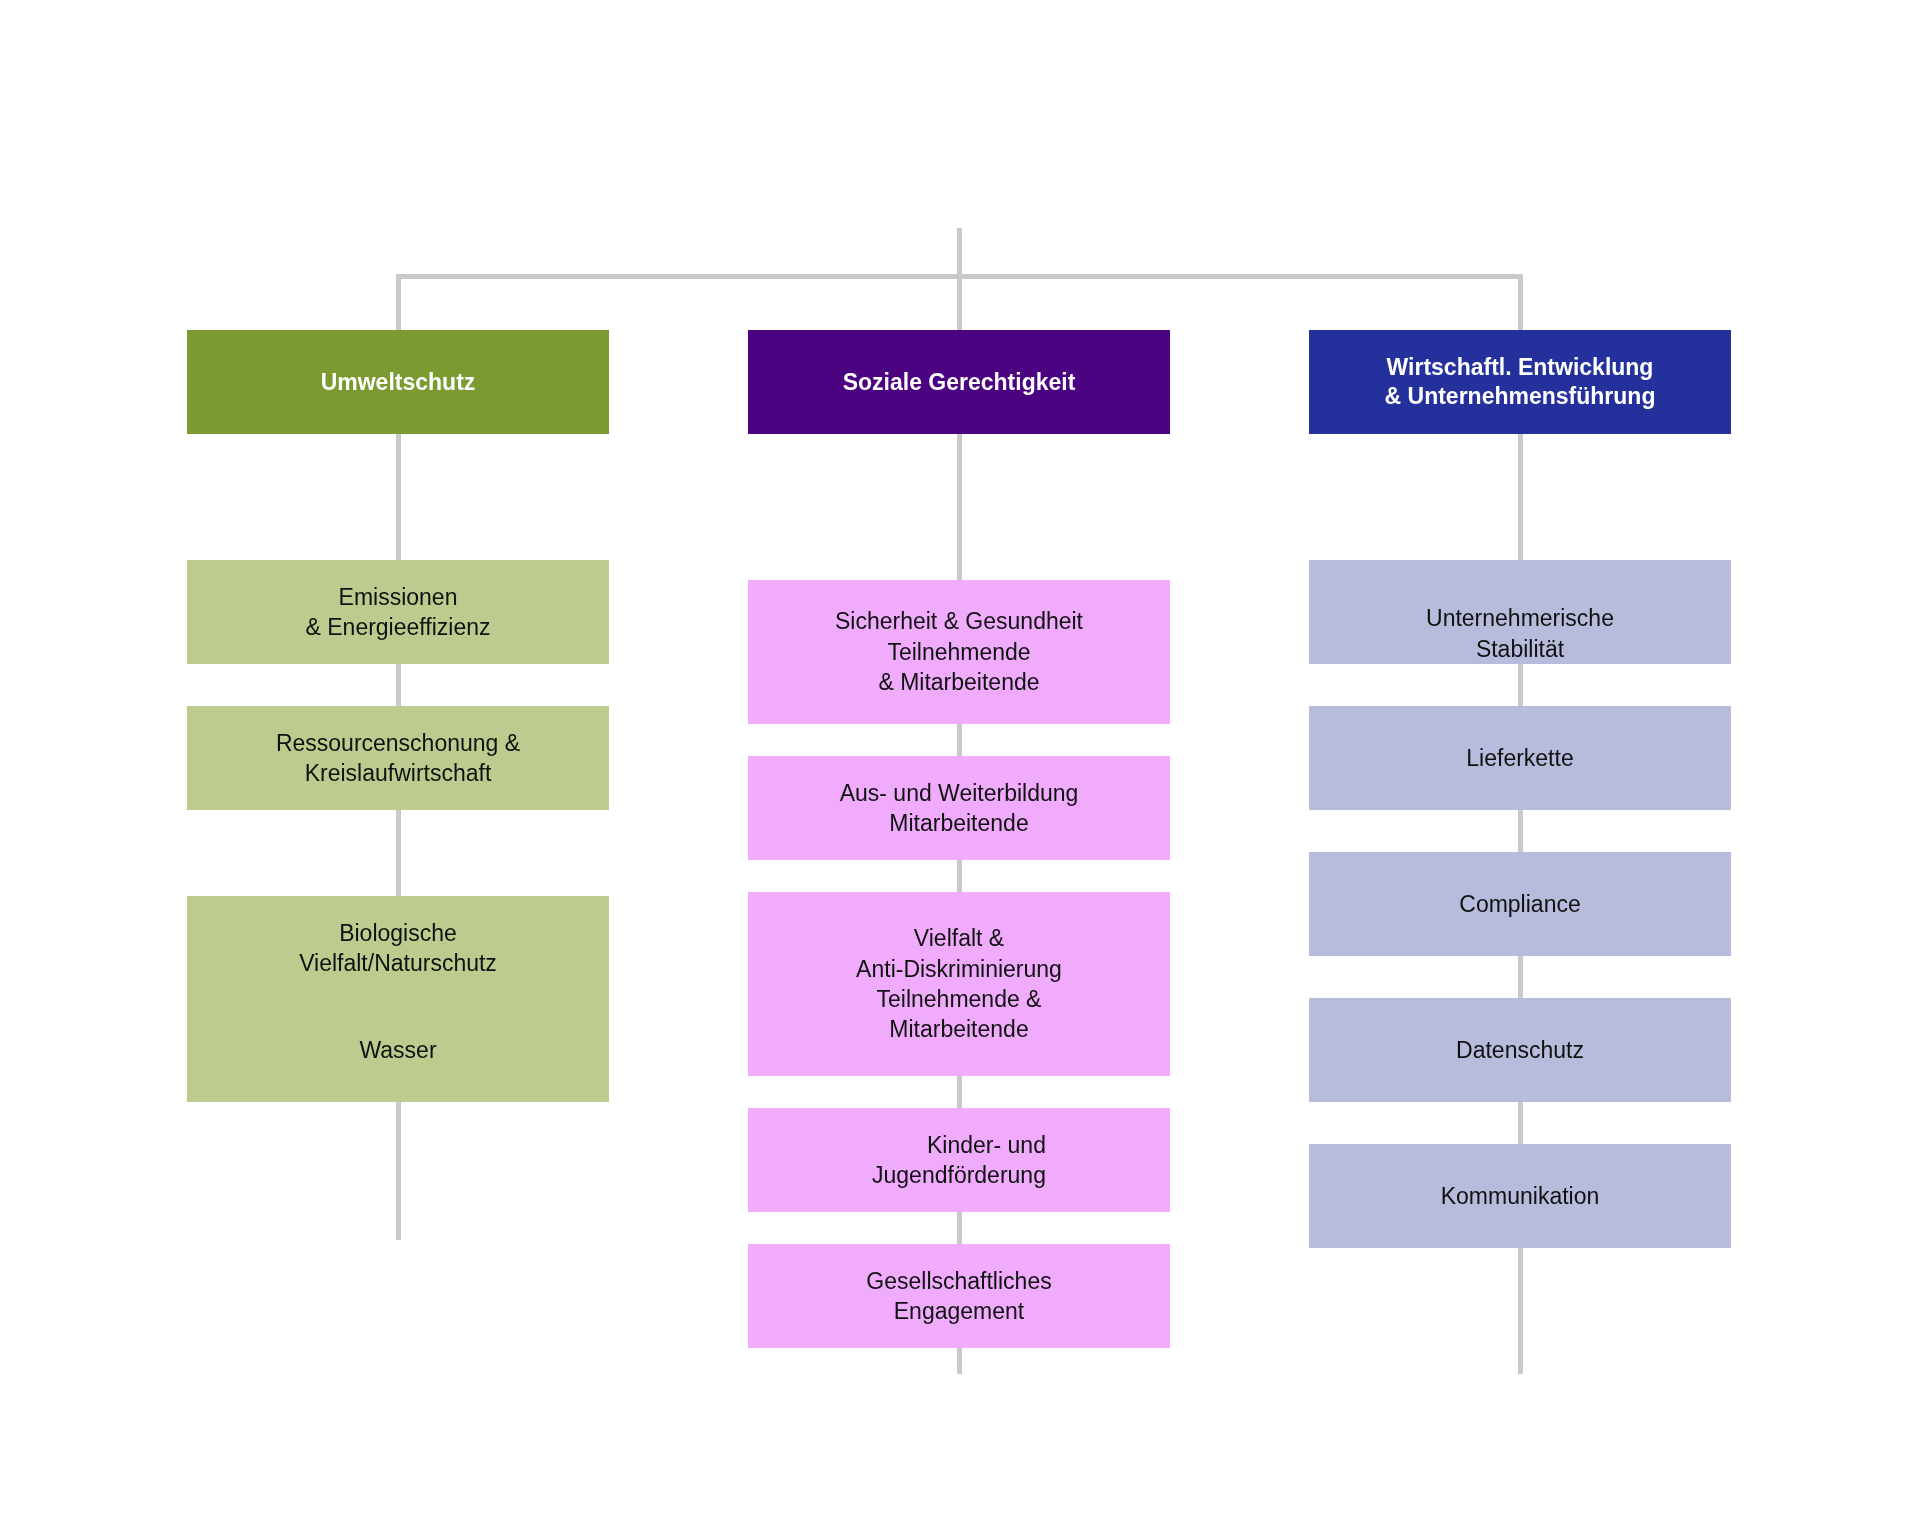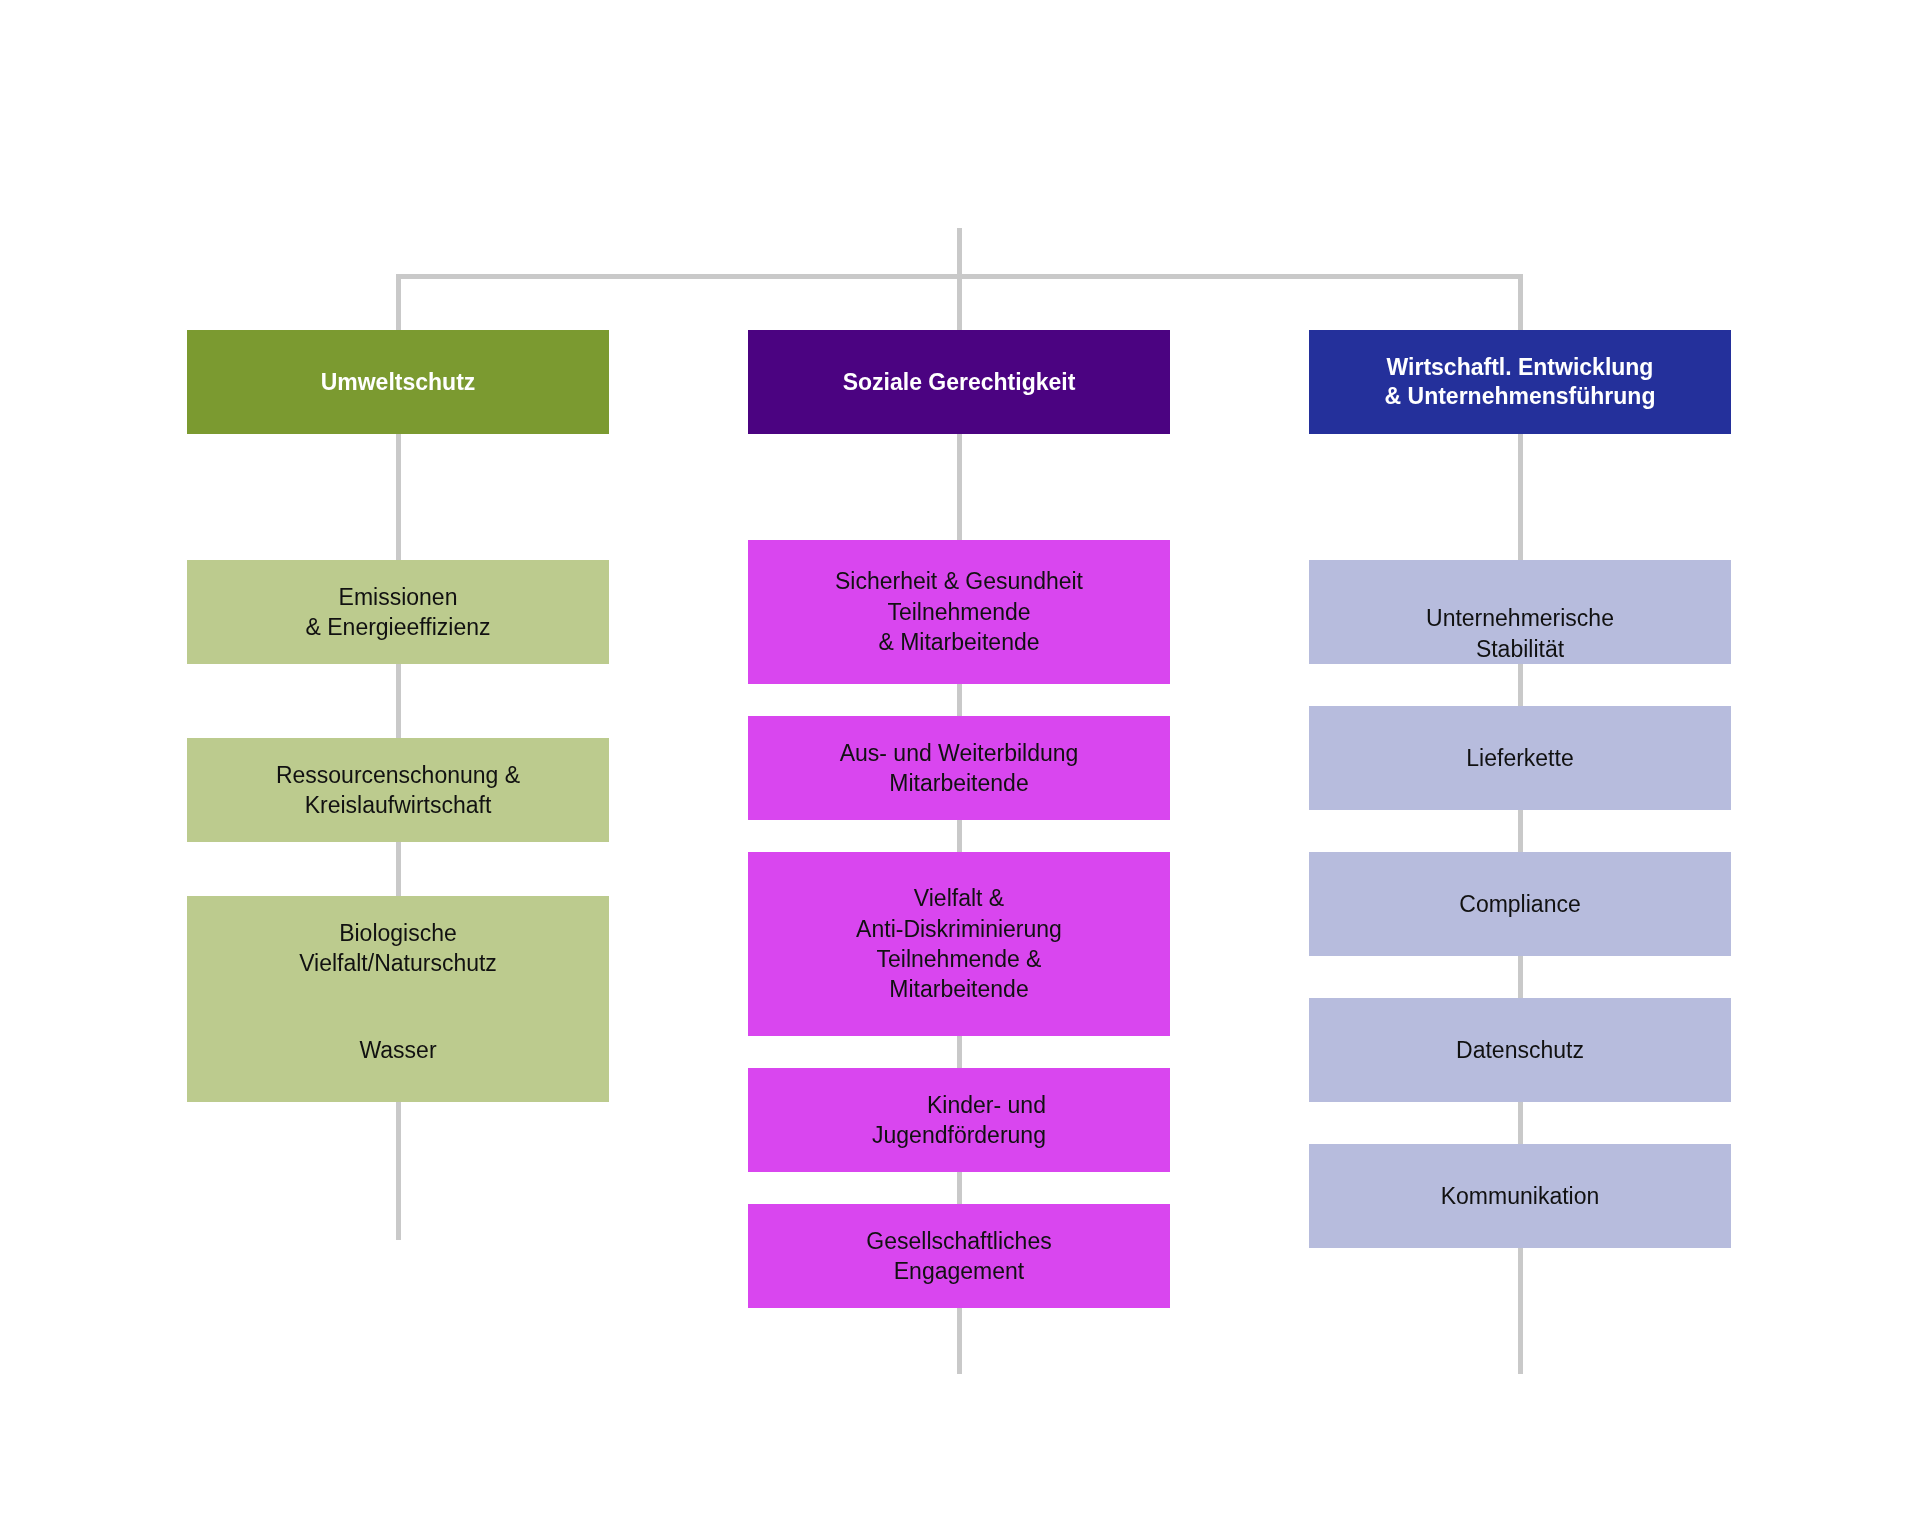--- a/index.html
+++ b/index.html
@@ -84,21 +84,21 @@
     justify-content: center;
     text-align: center;
     color: #111111;
     font-size: 23px;
     line-height: 1.32;
     box-sizing: border-box;
     padding: 0 12px;
     white-space: pre-line;
   }
   .item.c-env  { background: #bccb8e; }
-  .item.c-soc  { background: #d946ef; }
+  .item.c-soc  { background: #f0abfc; margin-top: 40px; }
   .item.c-econ { background: #b7bcdd; }
 </style>
 </head>
 <body>
 
 <div id="canvas">
 
 
   <div class="conn conn-v" style="left:957px; top:228px; height:50px;"></div>
   <div class="conn conn-h" style="left:396px; top:274px; width:1126px;"></div>
@@ -111,21 +111,21 @@
   <div class="conn conn-v" style="left:1518px; top:434px; height:940px;"></div>
 
   <div class="column" style="left:187px;">
     <div class="cat-head h-env">
       <span>Umweltschutz</span>
     </div>
     <div class="item c-env" style="top:230px; height:104px;">
       <span>Emissionen
 &amp; Energieeffizienz</span>
     </div>
-    <div class="item c-env" style="top:376px; height:104px;margin-top:32px;">
+    <div class="item c-env" style="top:376px; height:104px;">
       <span>Ressourcenschonung &amp;
 Kreislaufwirtschaft</span>
     </div>
     <div class="item c-env" style="top:522px; height:104px;margin-top:44px;">
       <span>Biologische
 Vielfalt/Naturschutz</span>
     </div>
     <div class="item c-env" style="top:668px; height:104px;">
       <span>Wasser</span>
     </div>

